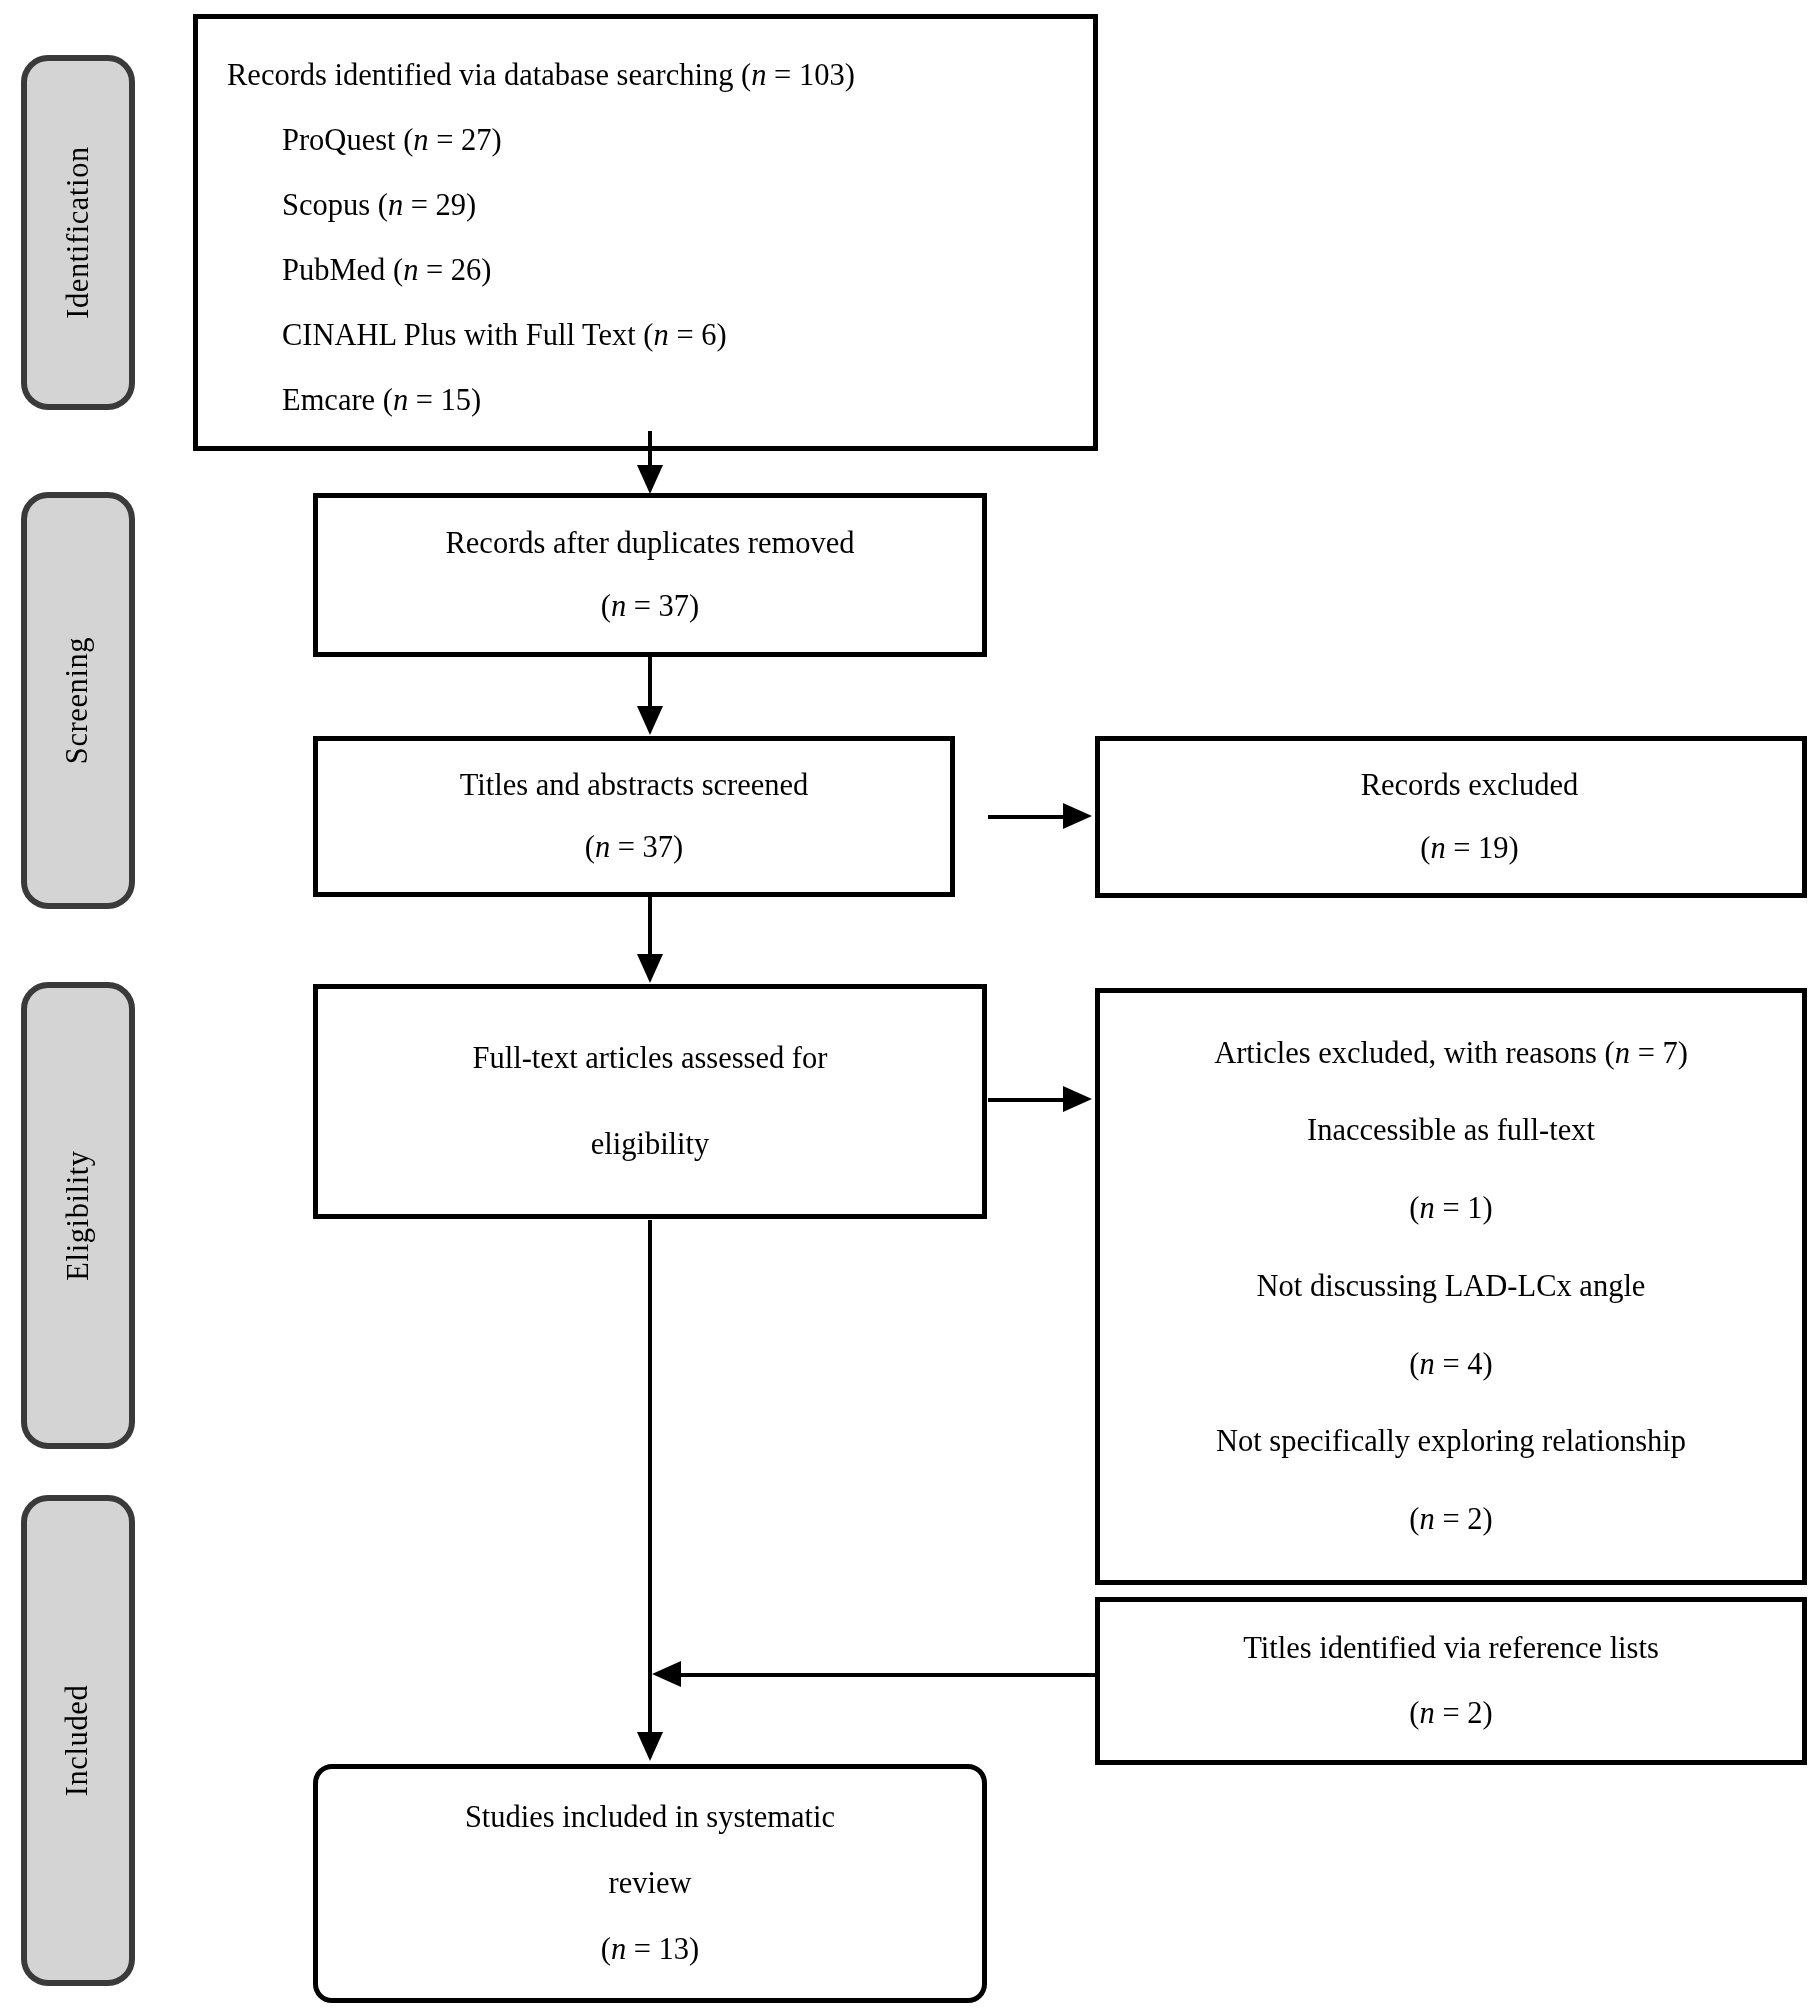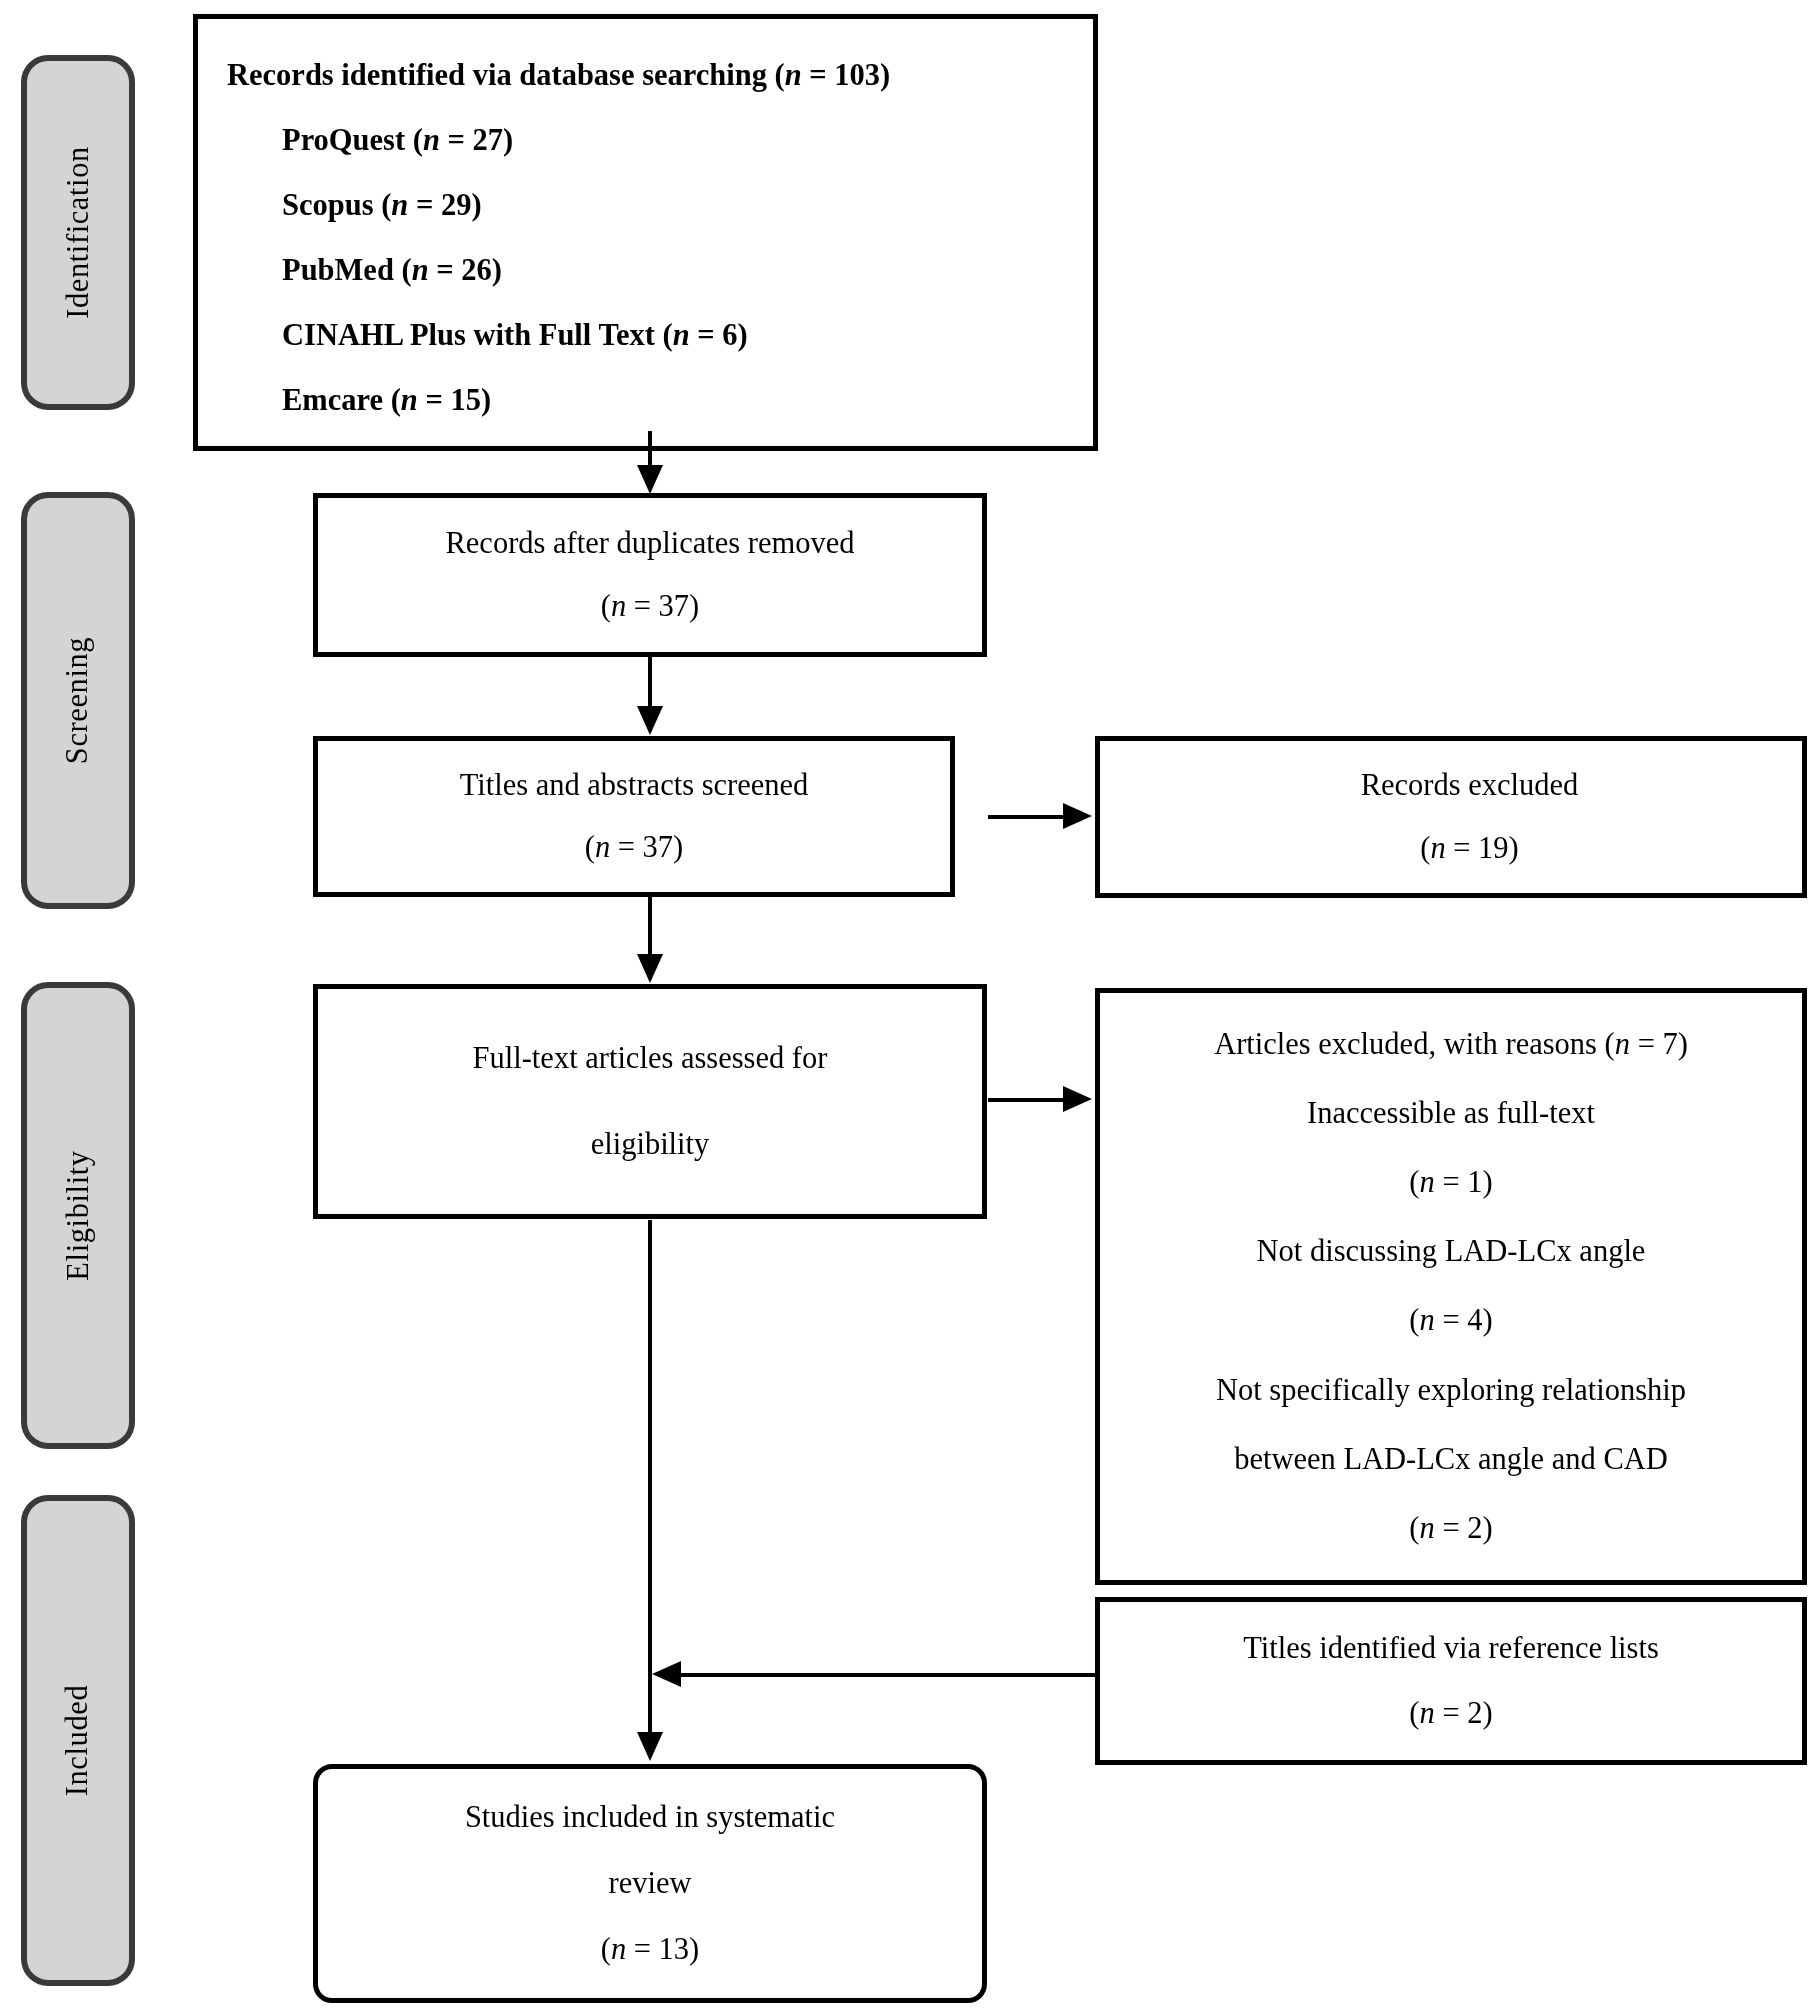--- a/index.html
+++ b/index.html
@@ -34,21 +34,21 @@
   .box{
     position:absolute;
     background:var(--c-box_fill);
     border:5.8px solid var(--c-box_border);
     font-size:30.5px;
     display:flex;flex-direction:column;justify-content:space-evenly;
   }
   .box .line{text-align:center;line-height:1.15;}
   .box i{font-style:italic;}
 
-  .box-identified{left:193px;top:14.3px;width:905px;height:437px;display:block;font-weight:bold;}
+  .box-identified{left:193px;top:14.3px;width:905px;height:437px;display:block;}
   .box-identified .line{text-align:left;line-height:65px;}
   .box-identified .title-line{margin-top:23.4px;margin-left:29px;}
   .box-identified .source-line{margin-left:84px;}
 
   .box-dedup{left:313px;top:493px;width:674px;height:164px;}
   .box-screened{left:313px;top:736px;width:642px;height:161px;}
   .box-fulltext{left:313px;top:984px;width:674px;height:235px;}
   .box-included-studies{left:313px;top:1764px;width:674px;height:239px;border-radius:19px;}
 
   .box-records-excluded{left:1095px;top:736px;width:712px;height:162px;padding-left:37px;}
@@ -115,21 +115,20 @@
     <div class="line">(<i>n</i> = 19)</div>
   </div>
 
   <div class="box box-articles-excluded">
     <div class="line">Articles excluded, with reasons (<i>n</i> = 7)</div>
     <div class="line">Inaccessible as full-text</div>
     <div class="line">(<i>n</i> = 1)</div>
     <div class="line">Not discussing LAD-LCx angle</div>
     <div class="line">(<i>n</i> = 4)</div>
     <div class="line">Not specifically exploring relationship</div>
-    <div class="line">between LAD-LCx angle and CAD</div>
     <div class="line">(<i>n</i> = 2)</div>
   </div>
 
   <div class="box box-reference-texts">
     <div class="line">Titles identified via reference lists</div>
     <div class="line">(<i>n</i> = 2)</div>
   </div>
 
   <div class="box box-included-studies">
     <div class="line">Studies included in systematic</div>

